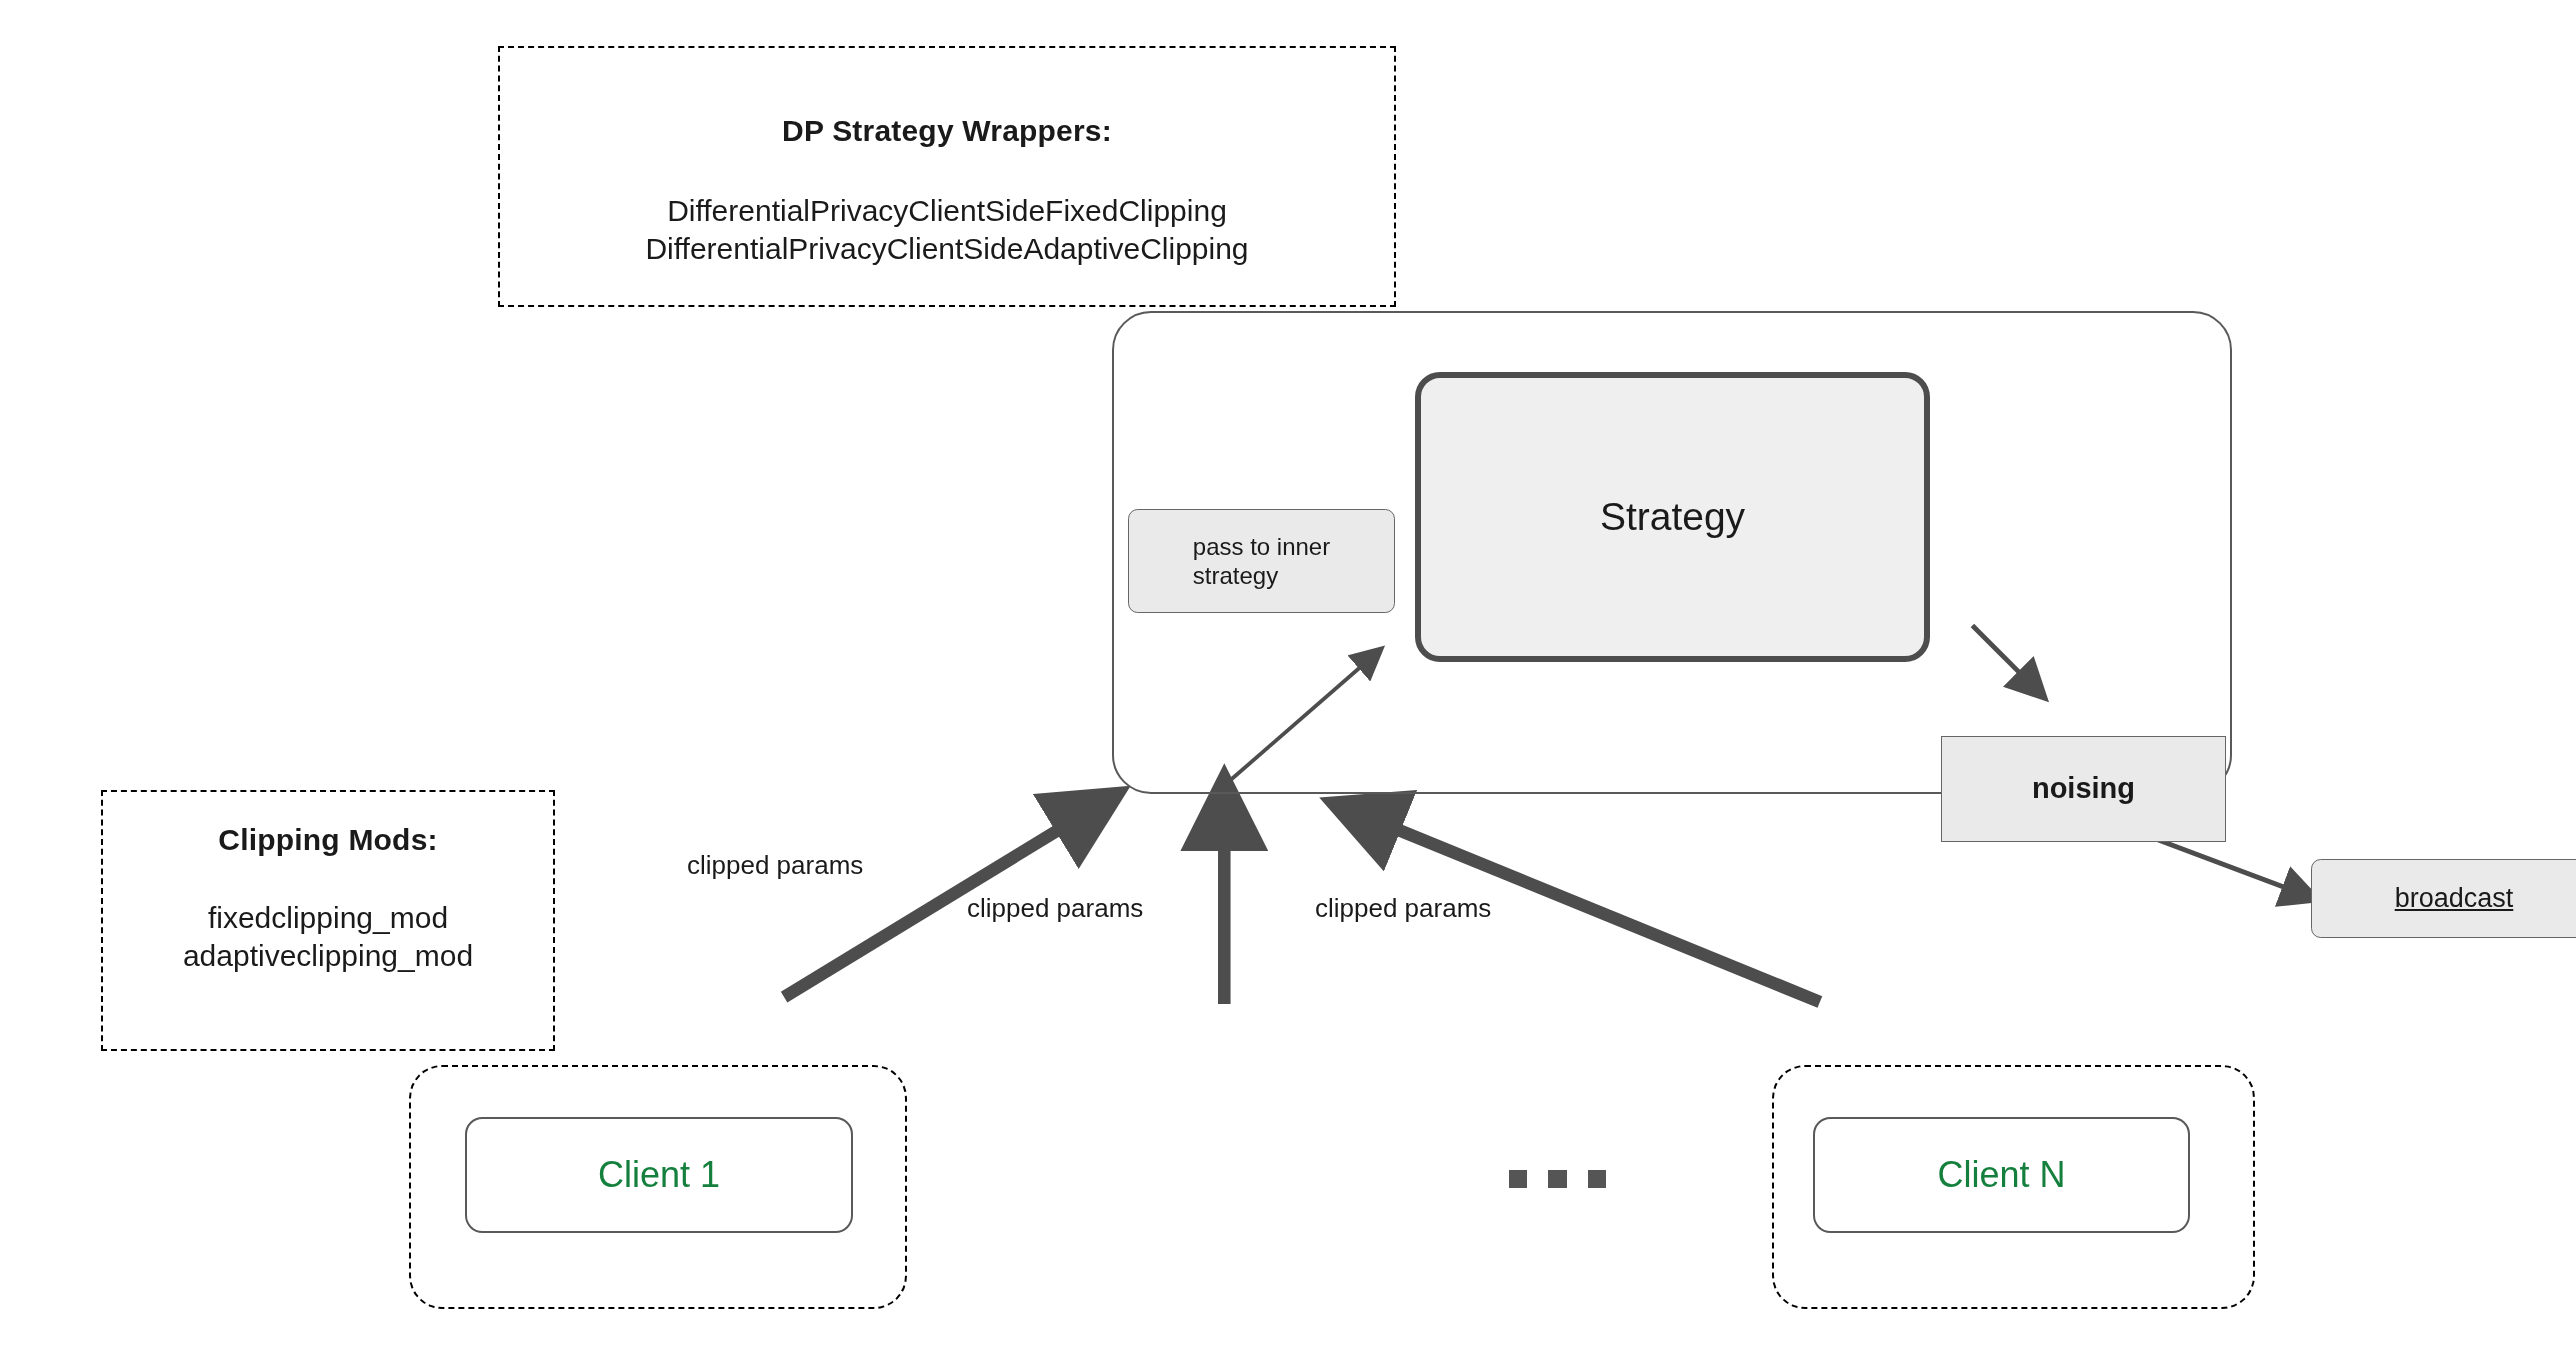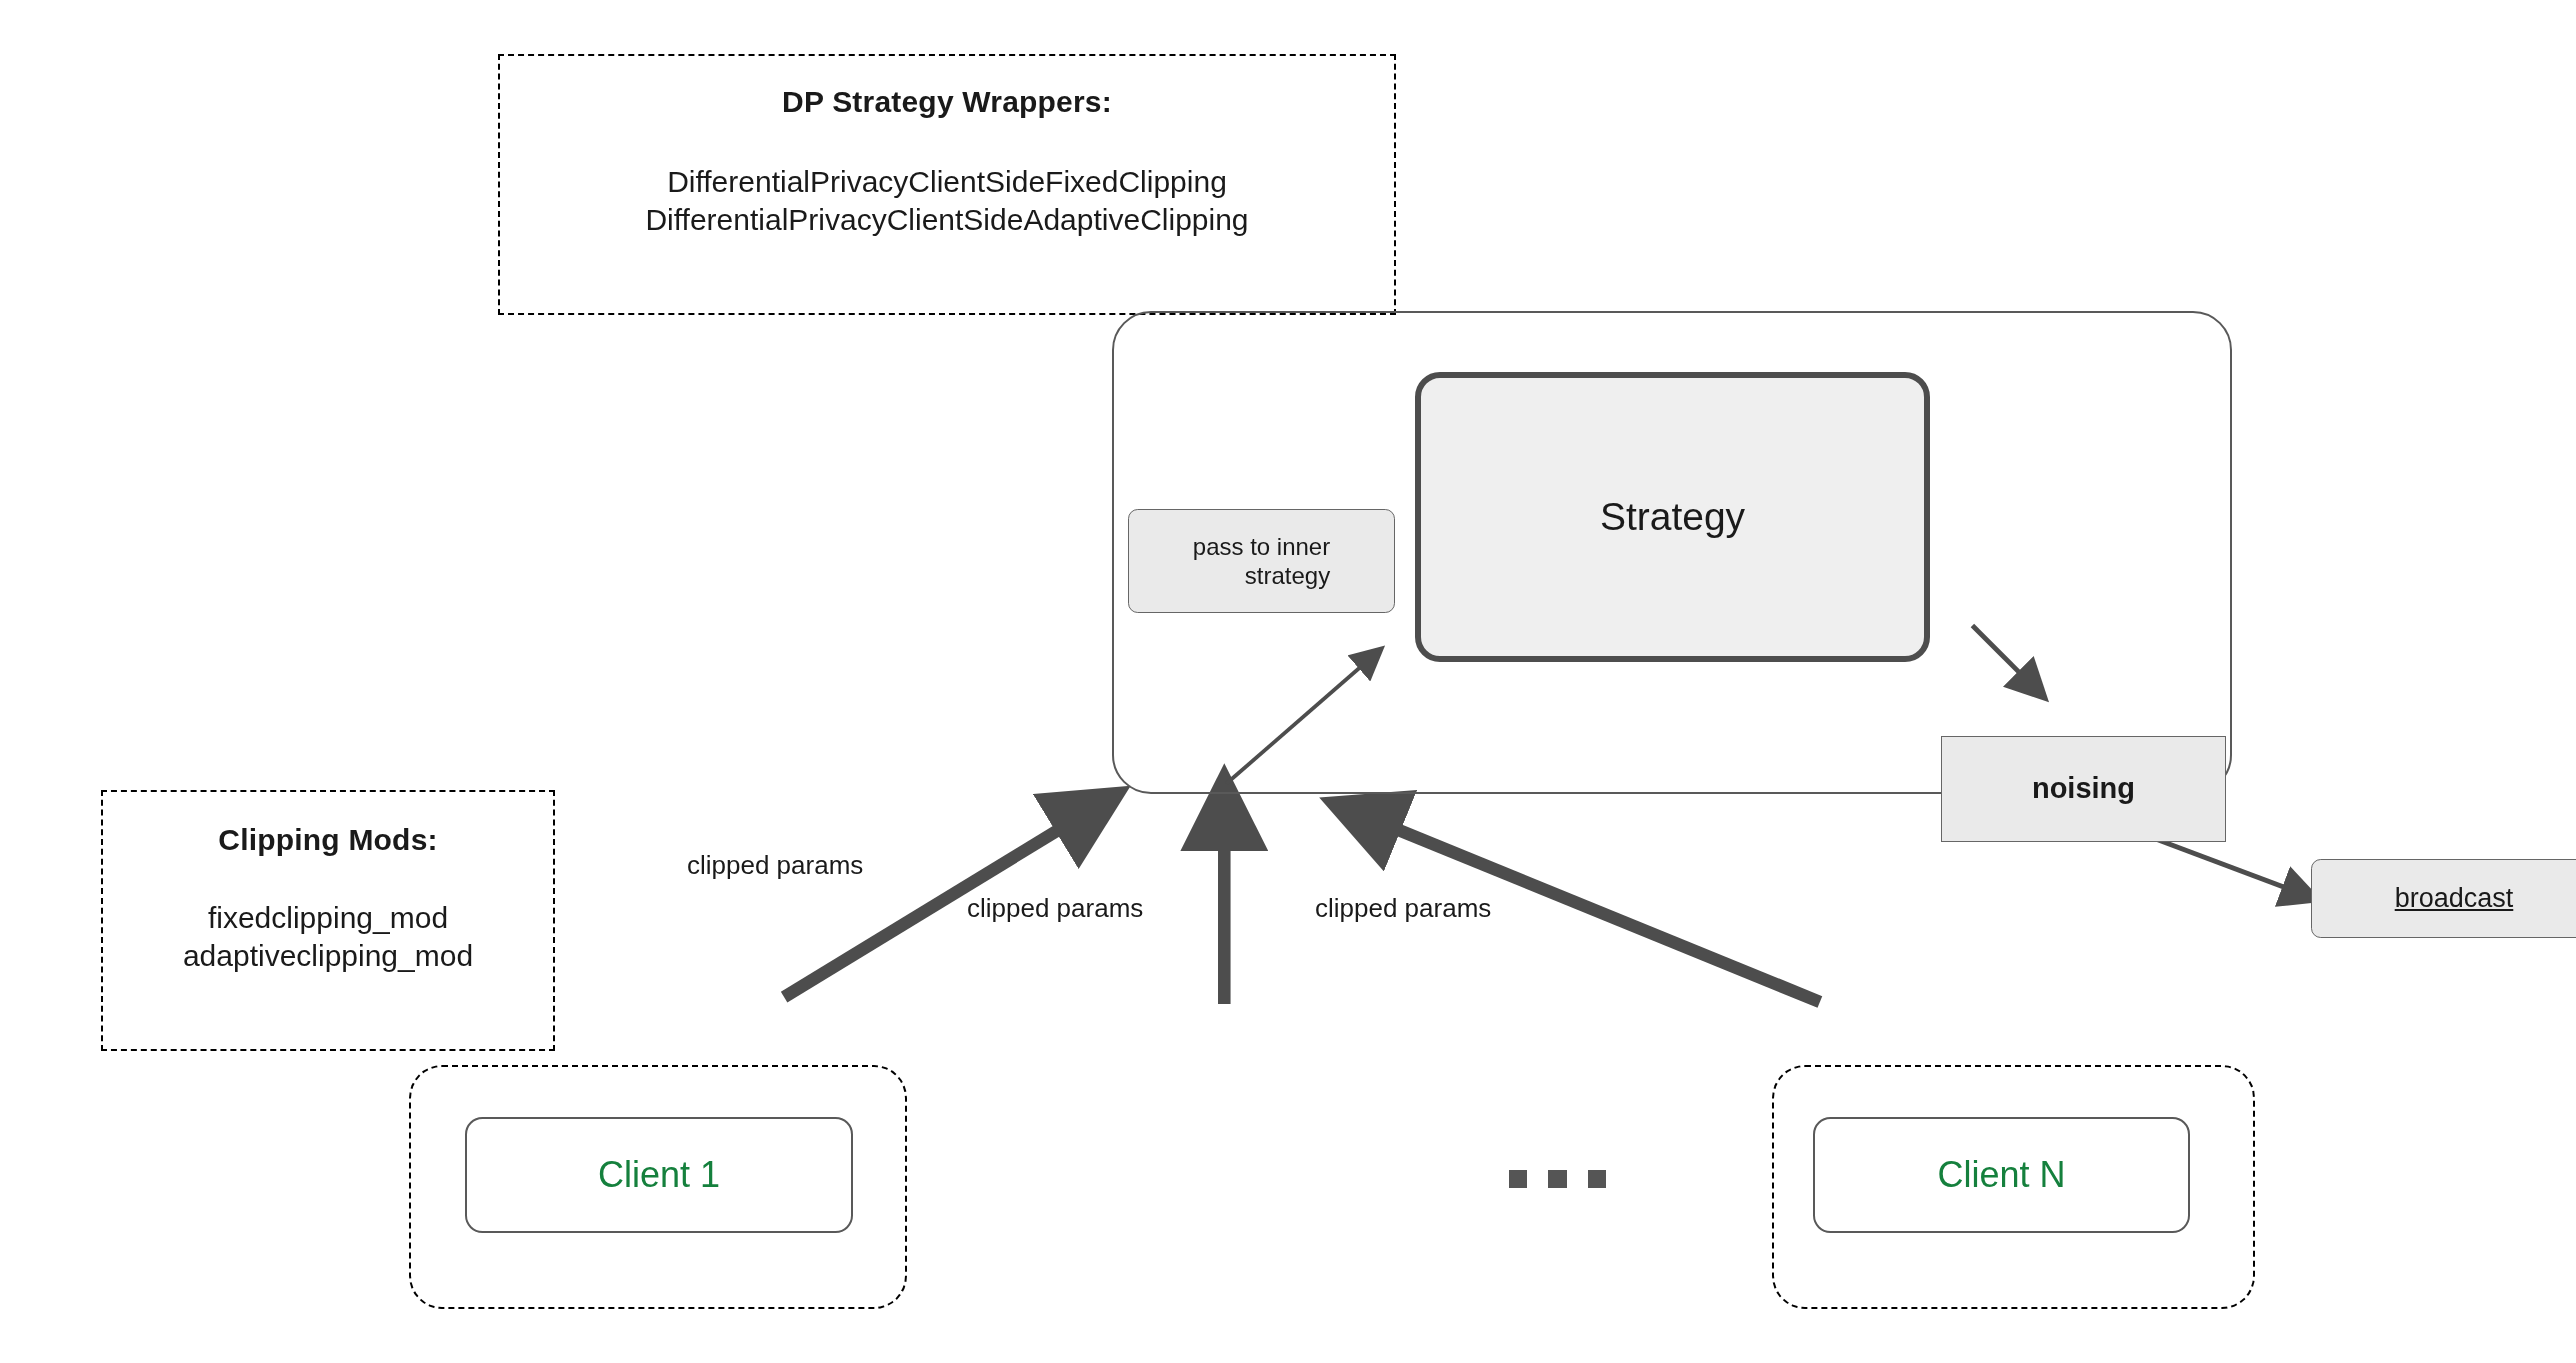--- a/index.html
+++ b/index.html
@@ -63,21 +63,21 @@
   }
 
   
   .grey-box {
     border: 1.9px solid #666;
     background: #eaeaea;
     box-sizing: border-box;
     display: flex;
     align-items: center;
     justify-content: center;
-    text-align: right;
+    text-align: left;
     font-size: 24px;
     color: #1a1a1a;
     line-height: 1.22;
   }
   .grey-box.rounded { border-radius: 9.7px; }
   .grey-box.bold { font-weight: bold; font-size: 29px; }
 
   
   .client-group {
     border: 2.9px dashed #000;
@@ -147,21 +147,21 @@
 
     <line x1="1885" y1="1038" x2="1400" y2="840" stroke="#4d4d4d" stroke-width="13" marker-end="url(#arrowThick)"></line>
 
     <line x1="1270" y1="812" x2="1424" y2="678" stroke="#4d4d4d" stroke-width="4" marker-end="url(#arrowThin)"></line>
 
     <line x1="2043" y1="648" x2="2110" y2="715" stroke="#4d4d4d" stroke-width="5" marker-end="url(#arrowThin)"></line>
 
     <line x1="2195" y1="855" x2="2390" y2="928" stroke="#4d4d4d" stroke-width="5" marker-end="url(#arrowThin)"></line>
   </svg>
 
-  <div class="abs dashed-box" style="left:498px; top:54px; width:898px; height:261px; padding-top:29px;">
+  <div class="abs dashed-box" style="left:498px; top:46px; width:898px; height:261px; padding-top:29px;justify-content:center;">
     <div class="dashed-title">DP Strategy Wrappers:</div>
     <div style="height:44px"></div>
     <div class="dashed-line">DifferentialPrivacyClientSideFixedClipping</div>
     <div class="dashed-line">DifferentialPrivacyClientSideAdaptiveClipping</div>
   </div>
 
   <div class="abs dashed-box" style="left:101px; top:790px; width:454px; height:261px; padding-top:31px;">
     <div class="dashed-title">Clipping Mods:</div>
     <div style="height:42px"></div>
     <div class="dashed-line">fixedclipping_mod</div>

